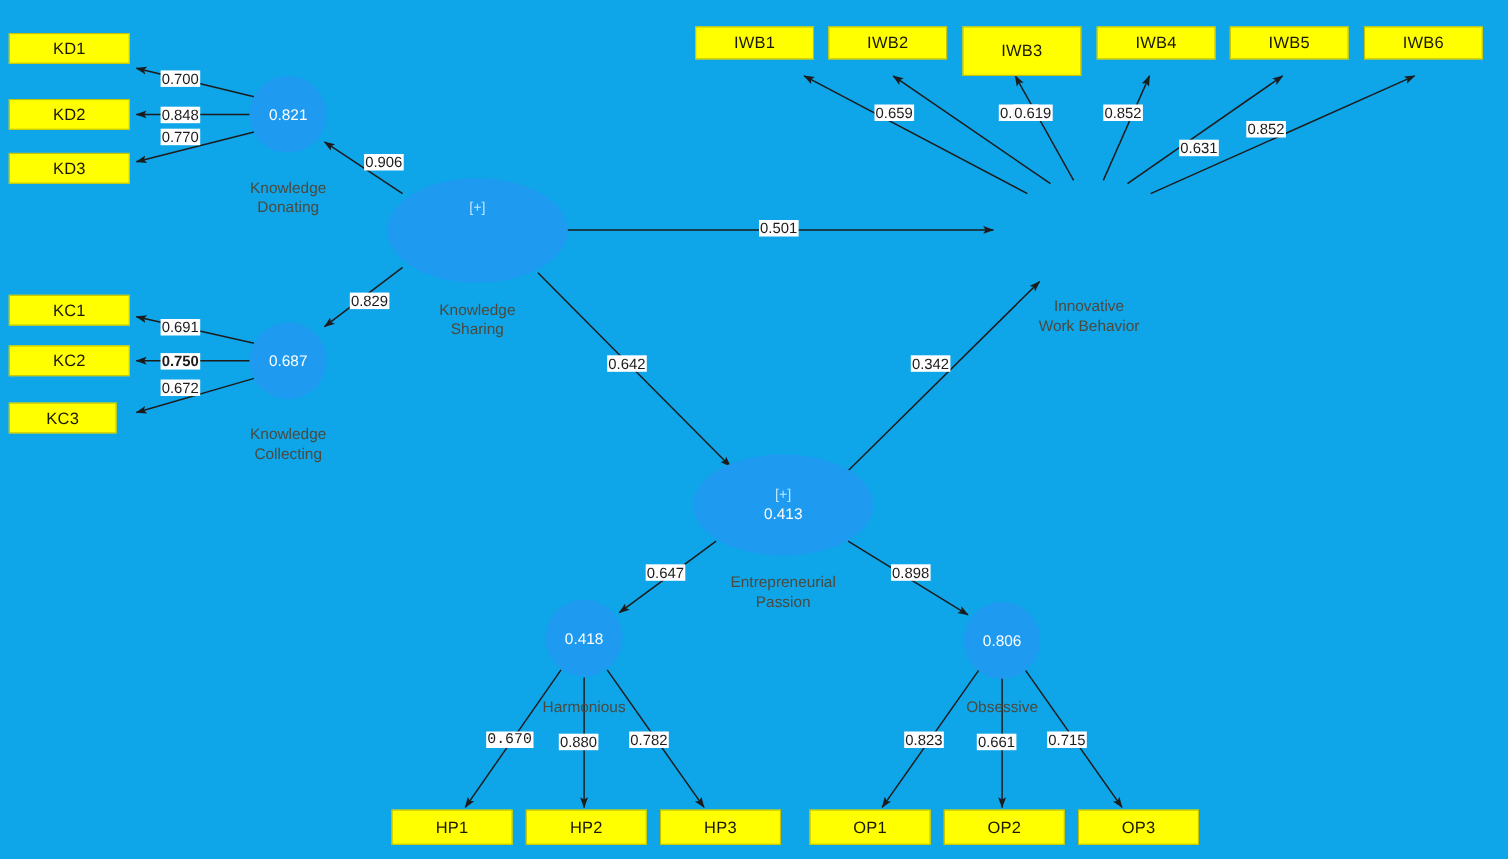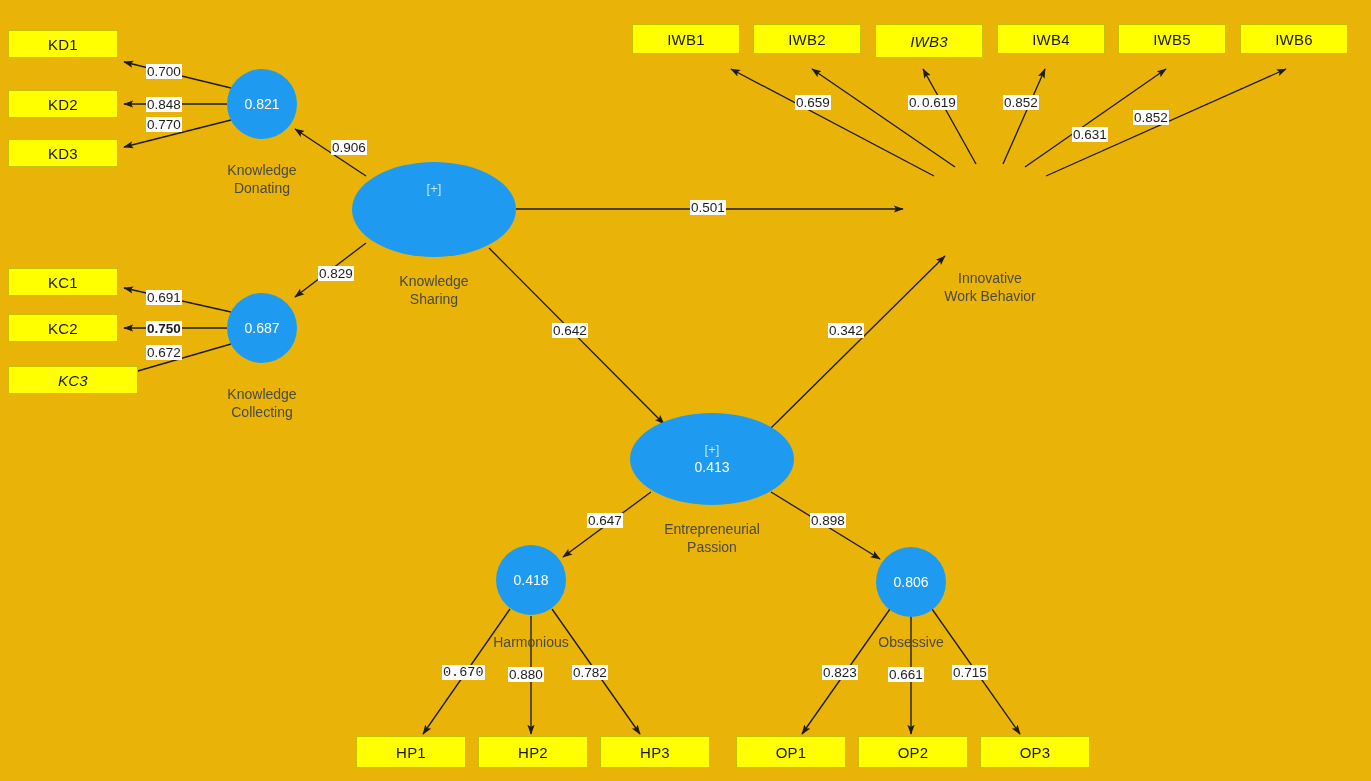--- a/index.html
+++ b/index.html
@@ -8,21 +8,21 @@
     padding: 0;
     background: #ffffff;
   }
   body {
     font-family: "Liberation Sans", sans-serif;
   }
   #canvas {
     position: relative;
     width: 1371px;
     height: 781px;
-    background: #eab308;
+    background: #0ea5e9;
     overflow: hidden;
   }
   #wires {
     position: absolute;
     left: 0;
     top: 0;
     width: 1371px;
     height: 781px;
     pointer-events: none;
   }
@@ -139,25 +139,25 @@
       <path d="M932,609 L1020,734"></path>
     </g>
   </svg>
 
   <div class="box" style="left:8px;  top:30px;  width:110px; height:28px;">KD1</div>
   <div class="box" style="left:8px;  top:90px;  width:110px; height:28px;">KD2</div>
   <div class="box" style="left:8px;  top:139px; width:110px; height:28px;">KD3</div>
 
   <div class="box" style="left:8px;  top:268px; width:110px; height:28px;">KC1</div>
   <div class="box" style="left:8px;  top:314px; width:110px; height:28px;">KC2</div>
-  <div class="box" style="left:8px;  top:366px; width:130px; height:28px;font-style:italic;">KC3</div>
+  <div class="box" style="left:8px;  top:366px; width:98px; height:28px;">KC3</div>
 
   <div class="box" style="left:632px;  top:24px; width:108px; height:30px;">IWB1</div>
   <div class="box" style="left:753px;  top:24px; width:108px; height:30px;">IWB2</div>
-  <div class="box" style="left:875px;  top:24px; width:108px; height:34px;font-style:italic;">IWB3</div>
+  <div class="box" style="left:875px;  top:24px; width:108px; height:45px;">IWB3</div>
   <div class="box" style="left:997px;  top:24px; width:108px; height:30px;">IWB4</div>
   <div class="box" style="left:1118px; top:24px; width:108px; height:30px;">IWB5</div>
   <div class="box" style="left:1240px; top:24px; width:108px; height:30px;">IWB6</div>
 
   <div class="box" style="left:356px; top:736px; width:110px; height:32px;">HP1</div>
   <div class="box" style="left:478px; top:736px; width:110px; height:32px;">HP2</div>
   <div class="box" style="left:600px; top:736px; width:110px; height:32px;">HP3</div>
 
   <div class="box" style="left:736px; top:736px; width:110px; height:32px;">OP1</div>
   <div class="box" style="left:858px; top:736px; width:110px; height:32px;">OP2</div>

